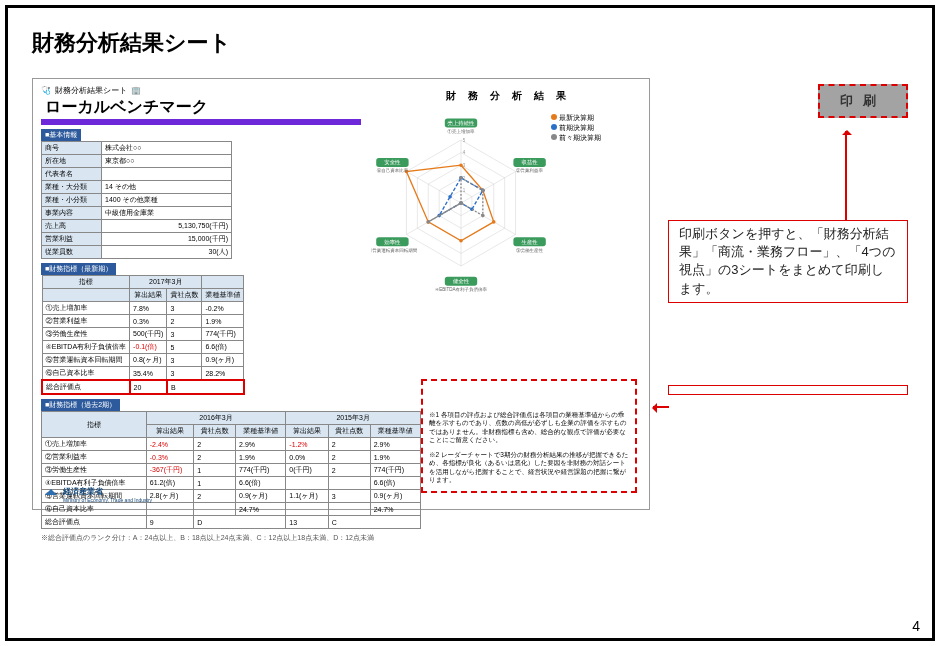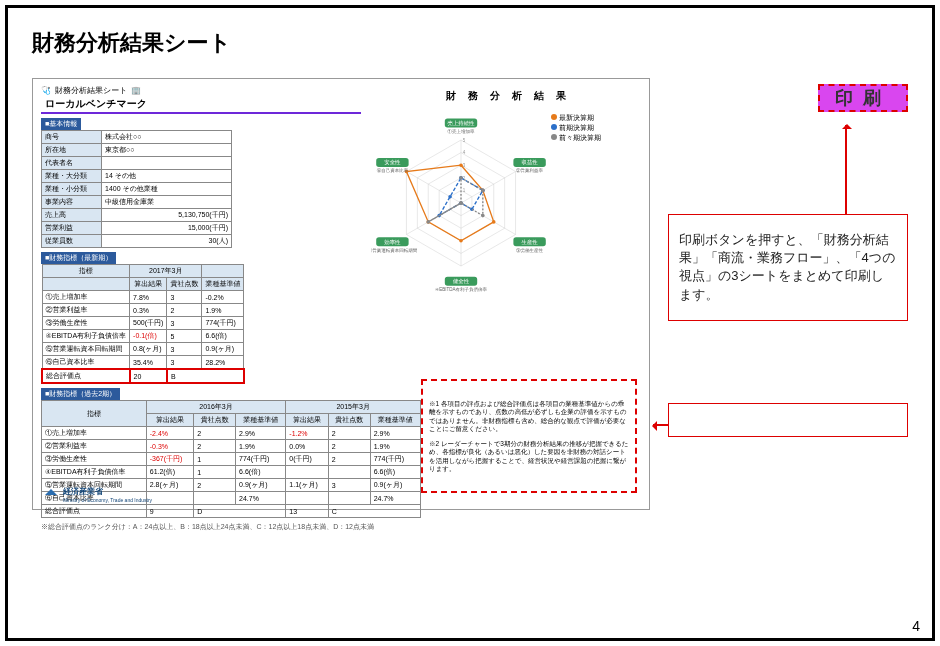--- a/index.html
+++ b/index.html
@@ -5,38 +5,38 @@
 * { box-sizing: border-box; margin: 0; padding: 0; }
 body { font-family: "Meiryo", sans-serif; background: #fff; width: 940px; height: 646px; position: relative; }
 .page { border: 3px solid #000; width: 930px; height: 636px; margin: 5px; position: relative; padding: 20px 24px; }
 .title { font-size: 22px; font-weight: bold; margin-bottom: 20px; }
 .bluebox { background: #afdcee; padding: 10px 30px; font-size: 14px; line-height: 1.9; }
 .bluebox ul { list-style: disc; padding-left: 20px; }
 .content { display: flex; margin-top: 10px; }
 .left { flex: 1; border: 1px solid #999; position: relative; height: 432px; padding: 6px 8px; font-size: 8px; }
 .right { width: 260px; padding-left: 18px; position: relative; }
 .logo-row { display: flex; align-items: center; gap: 4px; font-size: 8px; }
-.logo-text { font-weight: bold; font-size: 10px; padding: 1px 4px; border-bottom: 2px solid #6d28d9; }
+.logo-text { font-weight: bold; font-size: 16px; padding: 1px 4px; border-bottom: 6px solid #6d28d9; }
 .section-hdr { background: #2c5a9c; color: #fff; font-size: 7px; padding: 1px 4px; display: inline-block; margin-top: 4px; }
 table { border-collapse: collapse; font-size: 7px; }
 table td, table th { border: 1px solid #888; padding: 1px 3px; }
 .basic-info td:first-child { background: #d9e6f2; width: 60px; }
 .basic-info td:nth-child(2) { width: 130px; }
 .fin-table th { background: #d9e6f2; font-weight: normal; }
 .red-text { color: #d00; }
 .total-row td { border: 2px solid #d00; }
 .rightcol { display: inline-block; vertical-align: top; width: 270px; margin-left: 10px; text-align: center; }
 .chart-title { font-size: 10px; letter-spacing: 12px; font-weight: bold; margin: 4px 0 10px 12px; }
 .legend { font-size: 7px; text-align: left; display: inline-block; }
 .legend-item { display: block; }
 .dot { width: 6px; height: 6px; display: inline-block; border-radius: 50%; }
 .footnote { font-size: 7px; color: #555; margin-top: 4px; }
 .meti-logo { position: absolute; bottom: 6px; left: 10px; display: flex; align-items: flex-end; gap: 4px; font-size: 8px; color: #147; }
-.print-btn { background: #d946ef; border: 2px dashed #d00; width: 90px; height: 28px; display: flex; align-items: center; justify-content: center; font-size: 18px; letter-spacing: 10px; font-weight: bold; color: #333; margin-left:auto;}
-.callout { border: 1px solid #d00; padding: 16px 10px; font-size: 13px; color: #222; margin-top: 12px; line-height: 1.4; background: #fff; position: relative;}
+.print-btn { background: #a3a3a3; border: 2px dashed #d00; width: 90px; height: 34px; display: flex; align-items: center; justify-content: center; font-size: 13px; letter-spacing: 10px; font-weight: bold; color: #333; margin-left:auto;}
+.callout { border: 1px solid #d00; padding: 4px 10px; font-size: 13px; color: #222; margin-top: 12px; line-height: 1.4; background: #fff; position: relative;}
 .arrow-up { position: absolute; left: 176px; top: -90px; width: 0; height: 90px; border-left: 2px solid #d00; }
 .arrow-up::before { content: ''; position: absolute; top: -6px; left: -5px; border: 5px solid transparent; border-bottom-color: #d00; }
 .arrow-left { position: absolute; left: -16px; top: 20px; width: 16px; height: 0; border-top: 2px solid #d00; }
 .arrow-left::before { content: ''; position: absolute; left: -6px; top: -5px; border: 5px solid transparent; border-right-color: #d00; }
 .page-num { position: absolute; bottom: 4px; right: 12px; font-size: 14px; }
 .dashed-region { border: 2px dashed #d00; position: absolute; }
 svg.radar { width: 180px; height: 180px; }
 </style>
 </head>
 <body>

